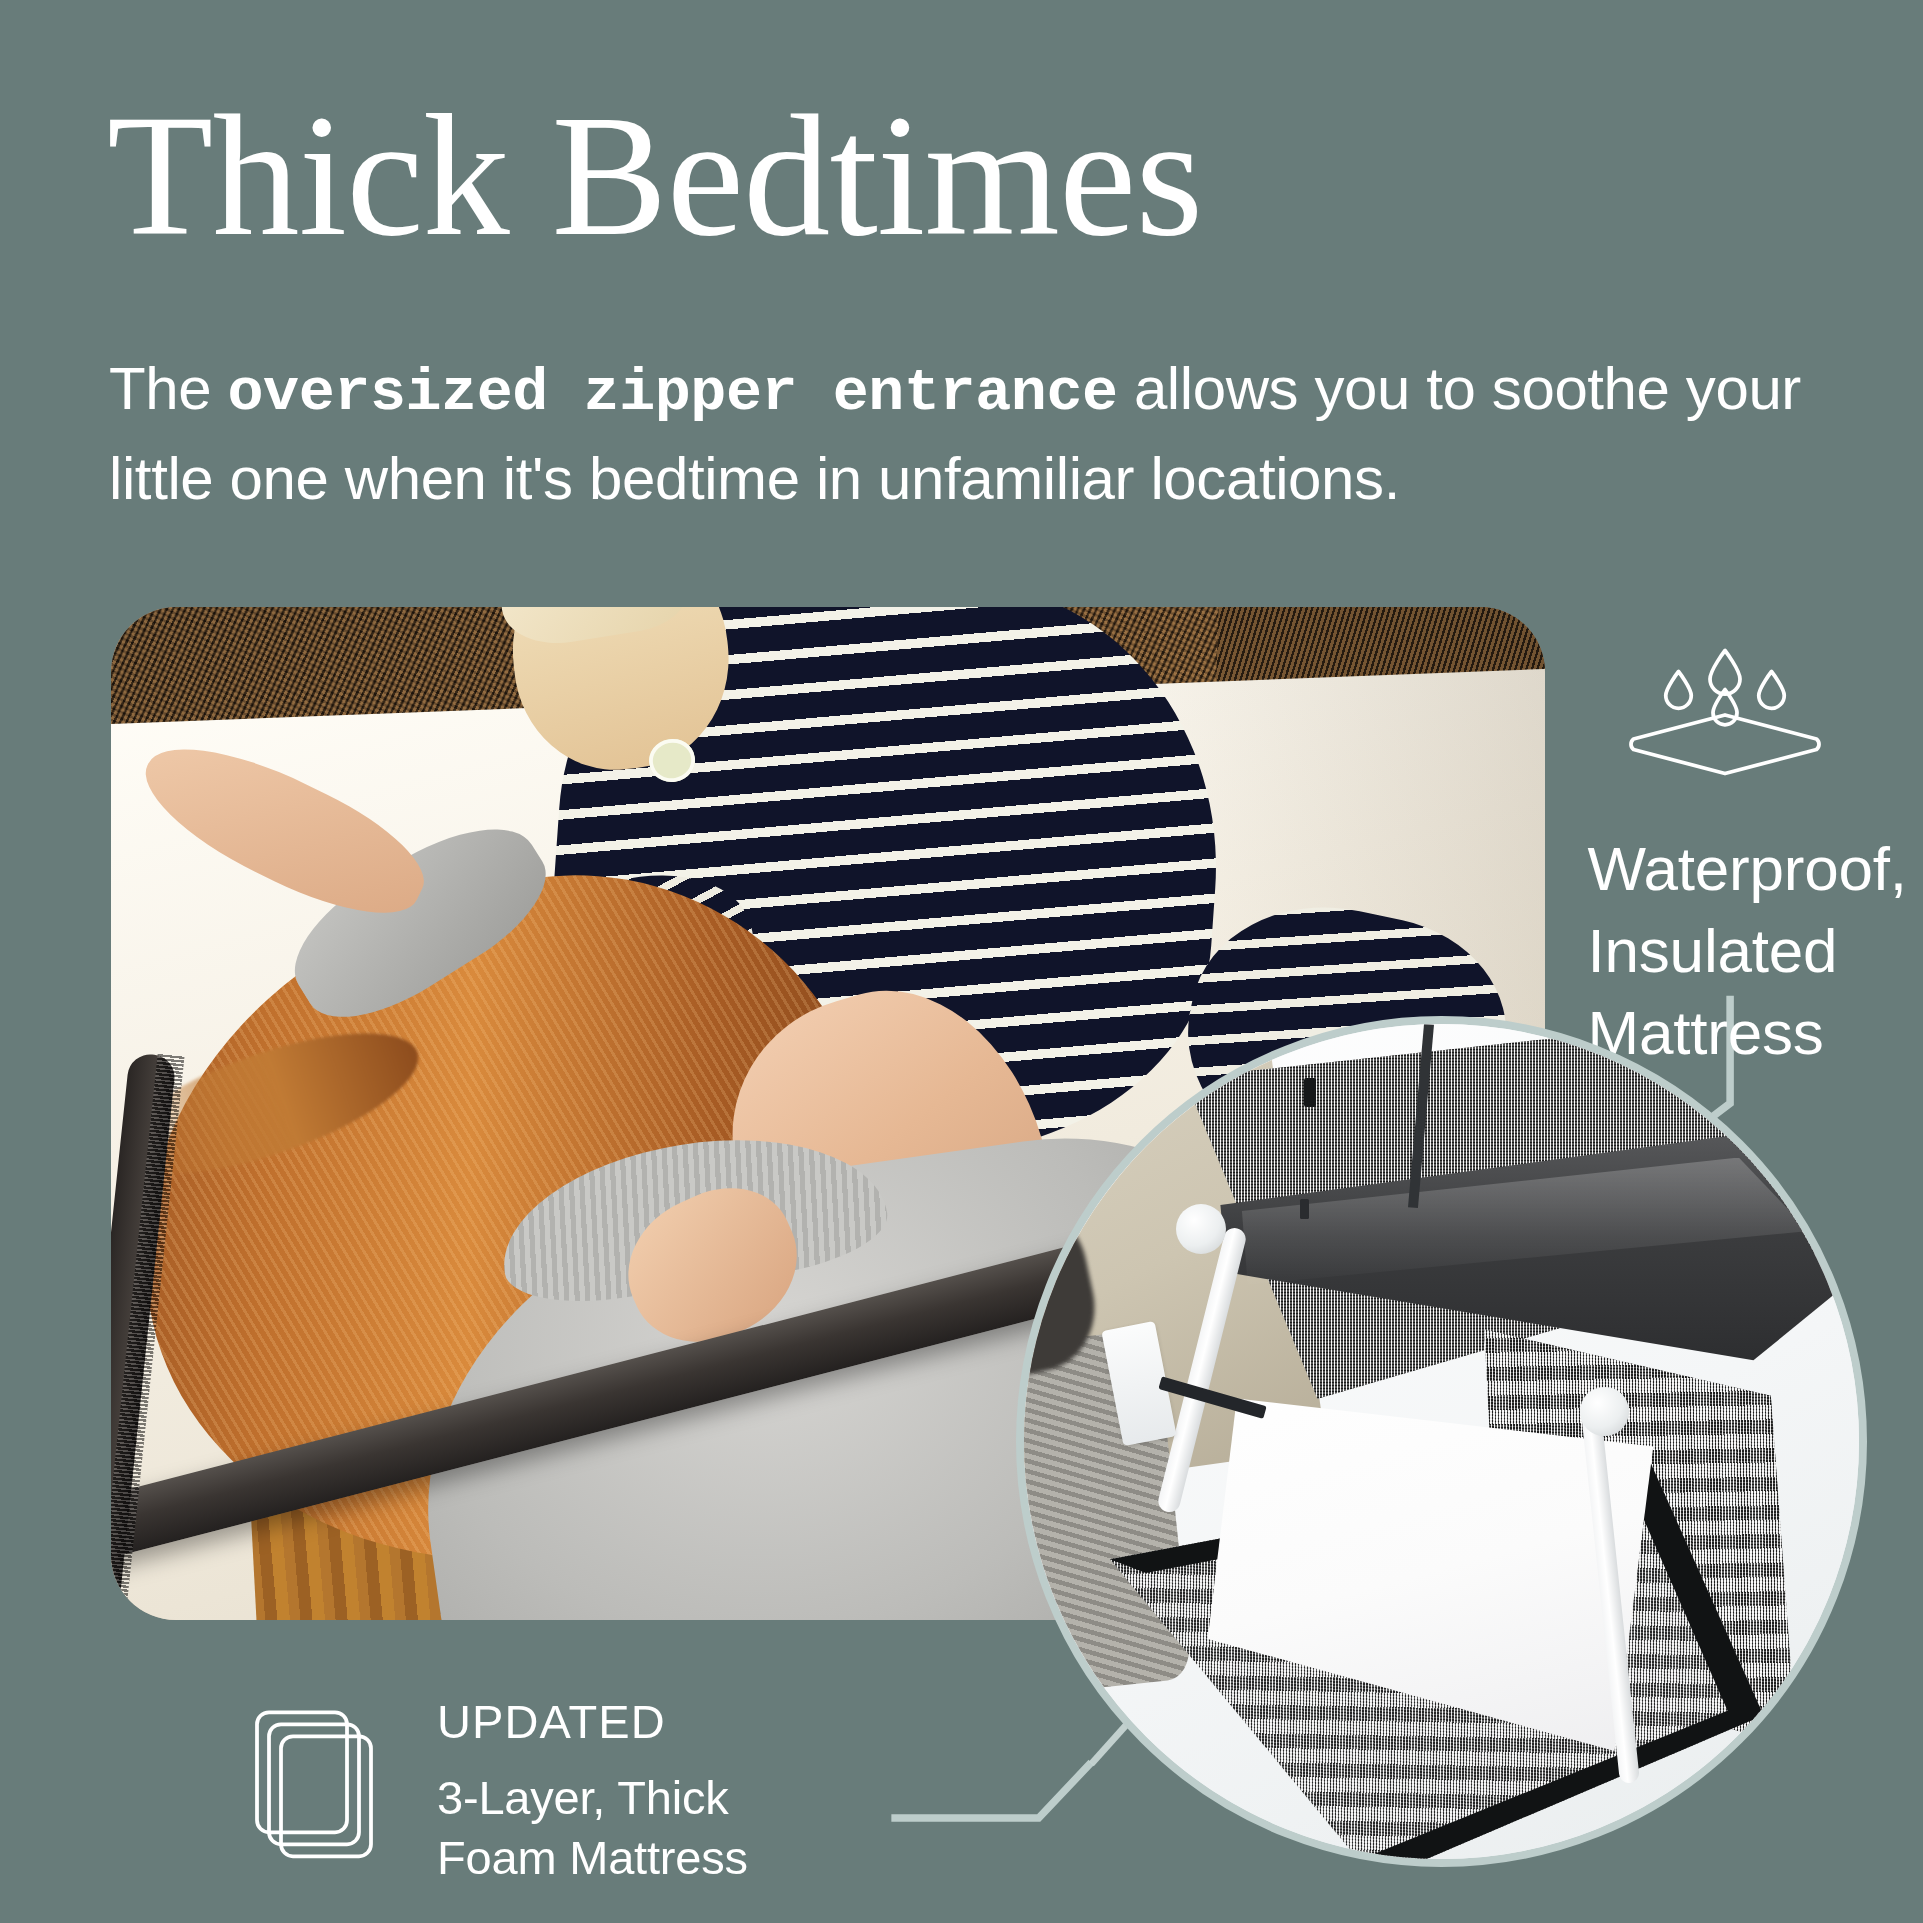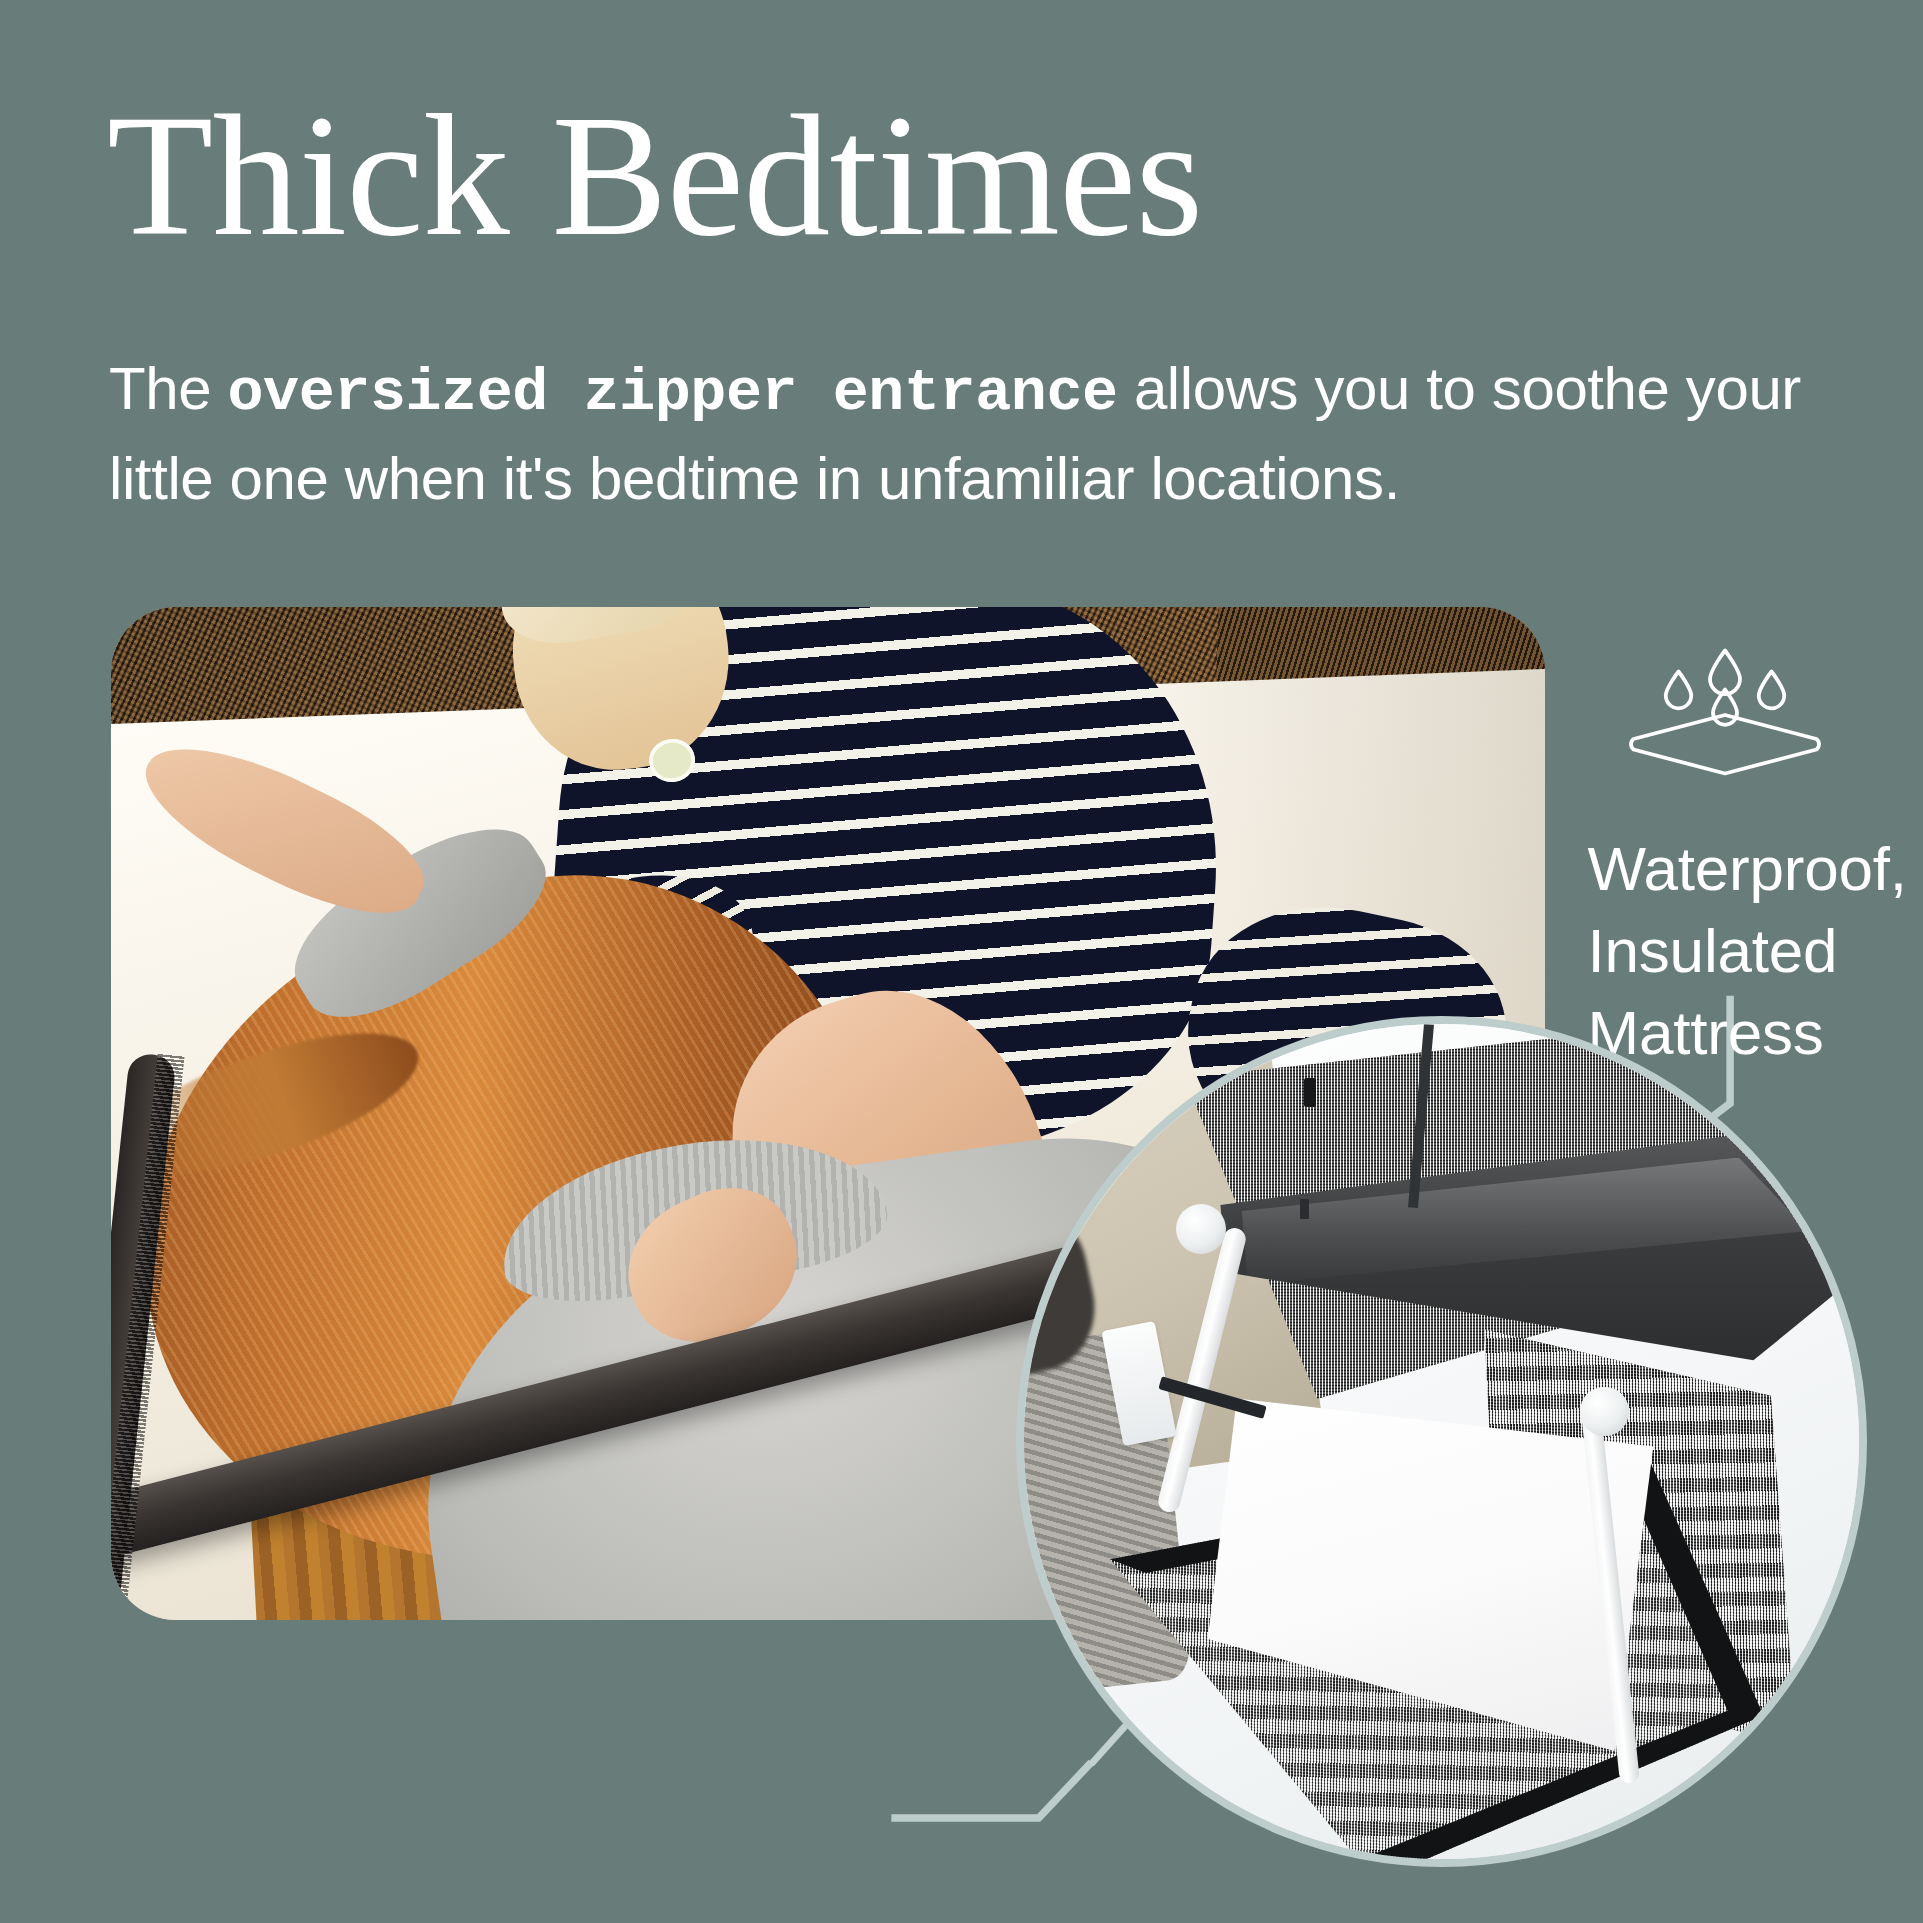--- a/index.html
+++ b/index.html
@@ -608,20 +608,34 @@
         <path d="M78 34 c0 0 -17 22 -17 32 a17 17 0 0 0 34 0 c0 -10 -17 -32 -17 -32 Z"></path>
         <path d="M202 34 c0 0 -17 22 -17 32 a17 17 0 0 0 34 0 c0 -10 -17 -32 -17 -32 Z"></path>
         <path d="M140 58 c0 0 -16 22 -16 31 a16 16 0 0 0 32 0 c0 -9 -16 -31 -16 -31 Z"></path>
       </g>
     </svg>
     <div class="wp-text">Waterproof,
 Insulated
 Mattress</div>
   </div>
 
+  <div class="fm-block">
+    <svg class="fm-icon" viewBox="0 0 200 230">
+      <g fill="none" stroke="#ffffff" stroke-width="5">
+        <rect x="44" y="44" width="120" height="160" rx="16"></rect>
+        <rect x="28" y="28" width="120" height="160" rx="16"></rect>
+        <rect x="12" y="12" width="120" height="160" rx="16"></rect>
+      </g>
+    </svg>
+    <div class="fm-texts">
+      <div class="fm-updated">UPDATED</div>
+      <div class="fm-desc">3-Layer, Thick
+Foam Mattress</div>
+    </div>
+  </div>
 
   <div class="circle">
     <div class="ci">
       <div class="ci-bg"></div>
       <div class="ci-room"></div>
       <div class="ci-rug"></div>
       <div class="ci-dark"></div>
 
       <div class="crib-back"></div>
       <div class="crib-right"></div>

